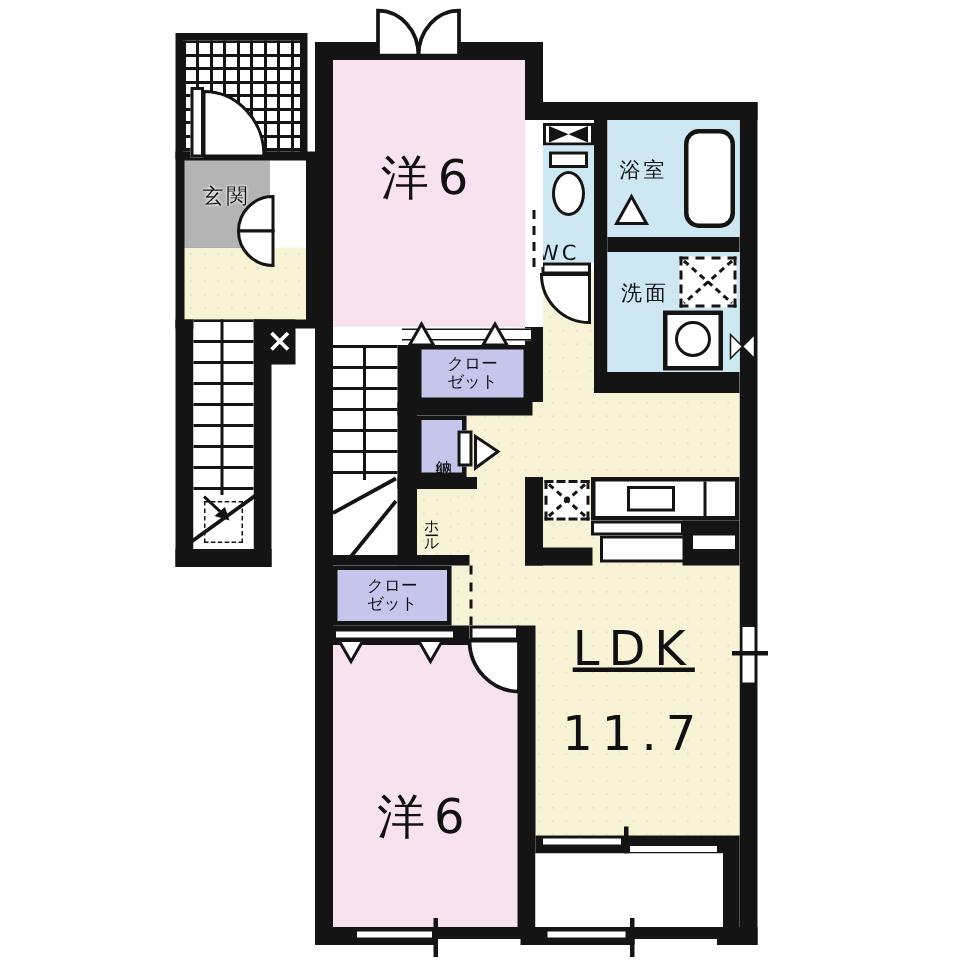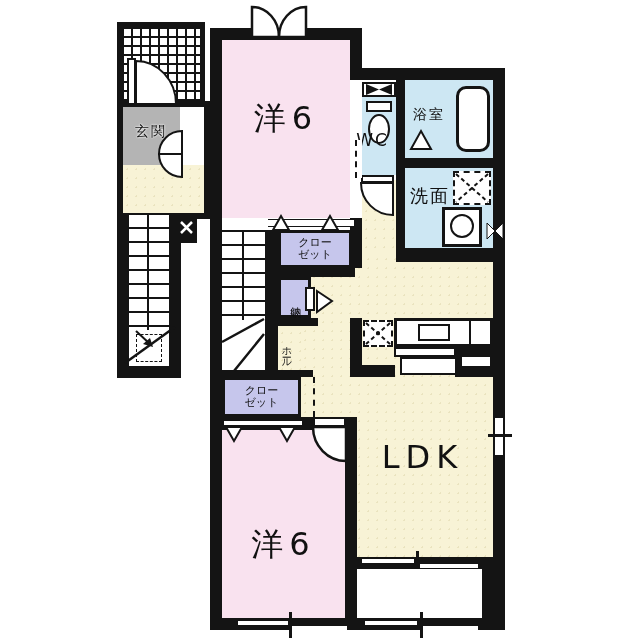--- a/index.html
+++ b/index.html
@@ -68,31 +68,31 @@
   <div class="abs white" style="left:362px;top:80px;width:131px;height:175px;"></div>
   <div class="abs cream" style="left:362px;top:180px;width:34px;height:75px;"></div>
   <div class="abs cream" style="left:278px;top:230px;width:84px;height:147px;"></div>
   <div class="abs cream" style="left:301px;top:255px;width:192px;height:302px;"></div>
   <div class="abs pink" style="left:222px;top:430px;width:123px;height:188px;"></div>
 
   <div class="abs white b2" style="left:362px;top:82px;width:34px;height:15px;"></div>
   <div class="abs blue" style="left:362px;top:97px;width:34px;height:78px;"></div>
   <div class="abs white b2" style="left:366px;top:101px;width:26px;height:11px;"></div>
   <div class="abs white b2" style="left:368px;top:114px;width:22px;height:30px;border-radius:50%;"></div>
-  <div class="abs lbl med" style="left:362px;top:130px;width:21px;height:22px;font-size:17px;">WC</div>
+  <div class="abs lbl med" style="left:362px;top:158px;width:21px;height:22px;font-size:14px;">WC</div>
   <div class="abs white b2" style="left:361px;top:175px;width:33px;height:8px;"></div>
 
   <div class="abs wall" style="left:396px;top:80px;width:9px;height:175px;"></div>
   <div class="abs blue" style="left:405px;top:80px;width:88px;height:78px;"></div>
   <div class="abs lbl med" style="left:403px;top:105px;width:52px;height:18px;font-size:14px;">浴室</div>
   <div class="abs white b3" style="left:456px;top:86px;width:34px;height:66px;border-radius:10px;"></div>
   <div class="abs wall" style="left:405px;top:158px;width:88px;height:10px;"></div>
 
   <div class="abs blue" style="left:405px;top:168px;width:88px;height:80px;"></div>
-  <div class="abs lbl med" style="left:403px;top:187px;width:54px;height:18px;font-size:18px;">洗面</div>
+  <div class="abs lbl med" style="left:403px;top:187px;width:54px;height:18px;font-size:14px;">洗面</div>
   <div class="abs dashed" style="left:453px;top:171px;width:38px;height:34px;"></div>
   <div class="abs white b3" style="left:442px;top:207px;width:40px;height:40px;">
     <div class="abs b2" style="left:5px;top:4px;width:24px;height:24px;border-radius:50%;"></div>
   </div>
   <div class="abs wall" style="left:396px;top:248px;width:97px;height:14px;"></div>
 
   <div class="abs steps" style="left:222px;top:230px;width:43px;height:90px;"></div>
   <div class="abs wall" style="left:242px;top:230px;width:2px;height:90px;"></div>
   <div class="abs white" style="left:222px;top:320px;width:43px;height:52px;"></div>
   <div class="abs wall" style="left:265px;top:230px;width:13px;height:147px;"></div>
@@ -132,21 +132,22 @@
   <div class="abs white b3" style="left:394px;top:318px;width:99px;height:29px;">
     <div class="abs b2" style="left:21px;top:3px;width:32px;height:17px;"></div>
     <div class="abs wall" style="left:72px;top:0px;width:2px;height:23px;"></div>
   </div>
   <div class="abs white b2" style="left:394px;top:347px;width:62px;height:10px;"></div>
   <div class="abs white b2" style="left:400px;top:357px;width:58px;height:18px;"></div>
   <div class="abs wall" style="left:455px;top:347px;width:38px;height:30px;">
     <div class="abs white" style="left:7px;top:10px;width:28px;height:9px;"></div>
   </div>
 
-  <div class="abs lbl big" style="left:350px;top:442px;width:145px;height:32px;">LDK</div>
+  <div class="abs lbl big" style="left:350px;top:417px;width:145px;height:32px;text-decoration:underline;">LDK</div>
+  <div class="abs lbl big" style="left:350px;top:474px;width:145px;height:32px;">11.7</div>
   <div class="abs white" style="left:495px;top:418px;width:8px;height:37px;"></div>
   <div class="abs wall" style="left:488px;top:434px;width:24px;height:3px;"></div>
 
   <div class="abs wall" style="left:345px;top:417px;width:12px;height:213px;"></div>
   <div class="abs wall" style="left:357px;top:557px;width:125px;height:12px;"></div>
   <div class="abs white" style="left:362px;top:559px;width:52px;height:4px;"></div>
   <div class="abs white" style="left:420px;top:564px;width:58px;height:4px;"></div>
   <div class="abs wall" style="left:416px;top:551px;width:3px;height:26px;"></div>
   <div class="abs wall" style="left:482px;top:557px;width:11px;height:61px;"></div>
   <div class="abs white" style="left:357px;top:569px;width:125px;height:49px;"></div>

